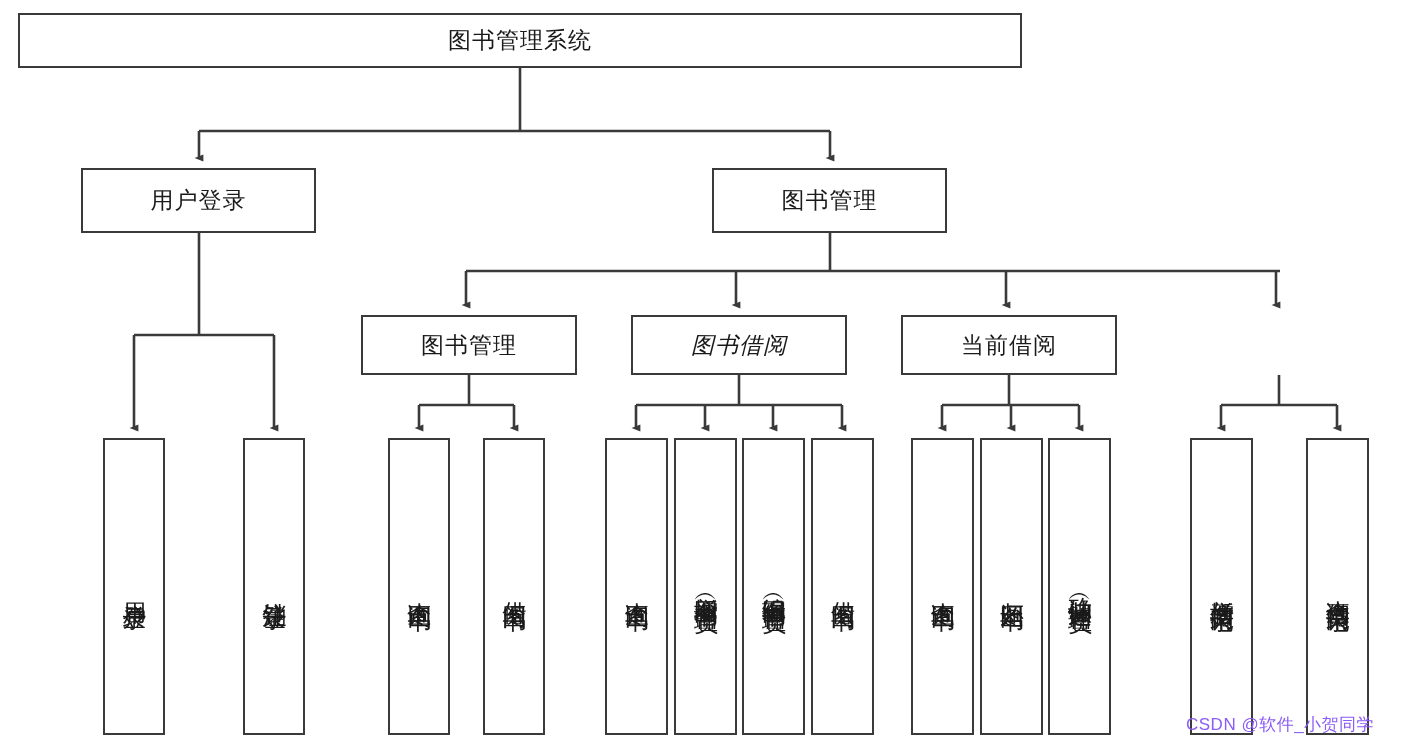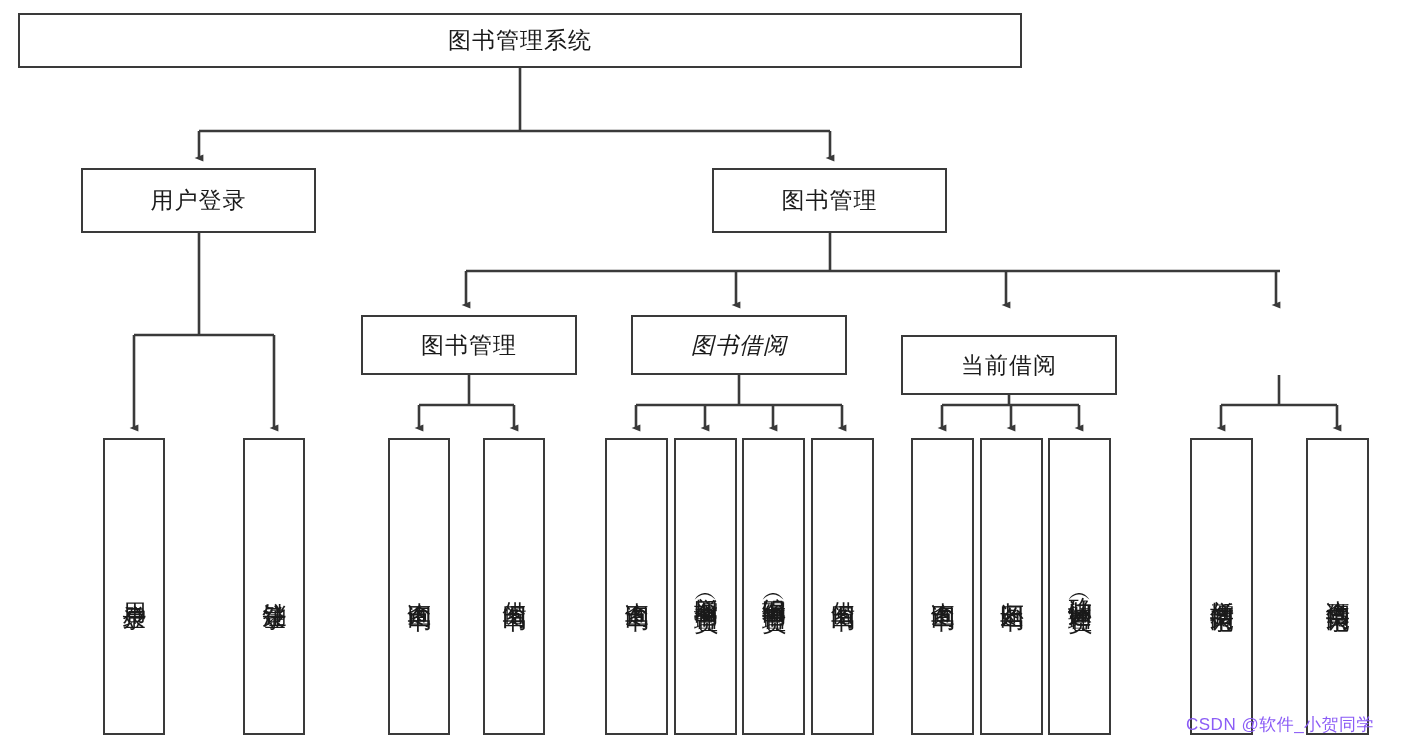--- a/index.html
+++ b/index.html
@@ -97,21 +97,21 @@
   <div class="node horizontal" id="node-l2-1" style="left: 712px; top: 168px; width: 235px; height: 65px;">
     <span>图书管理</span>
   </div>
 
   <div class="node horizontal" id="node-l3-0" style="left: 361px; top: 315px; width: 216px; height: 60px;">
     <span>图书管理</span>
   </div>
   <div class="node horizontal" id="node-l3-1" style="left: 631px; top: 315px; width: 216px; height: 60px; font-style: italic;">
     <span>图书借阅</span>
   </div>
-  <div class="node horizontal" id="node-l3-2" style="left: 901px; top: 315px; width: 216px; height: 60px; margin-top: 20px;">
+  <div class="node horizontal" id="node-l3-2" style="left: 901px; top: 315px; width: 216px; height: 60px;">
     <span>当前借阅</span>
   </div>
 
   <div class="node leaf" id="node-leaf-0" style="left: 103px; top: 438px; width: 62px; height: 297px;">
     <span class="vtext">用户登录</span>
   </div>
   <div class="node leaf" id="node-leaf-1" style="left: 243px; top: 438px; width: 62px; height: 297px;">
     <span class="vtext">注销登录</span>
   </div>
   <div class="node leaf" id="node-leaf-2" style="left: 388px; top: 438px; width: 62px; height: 297px;">

